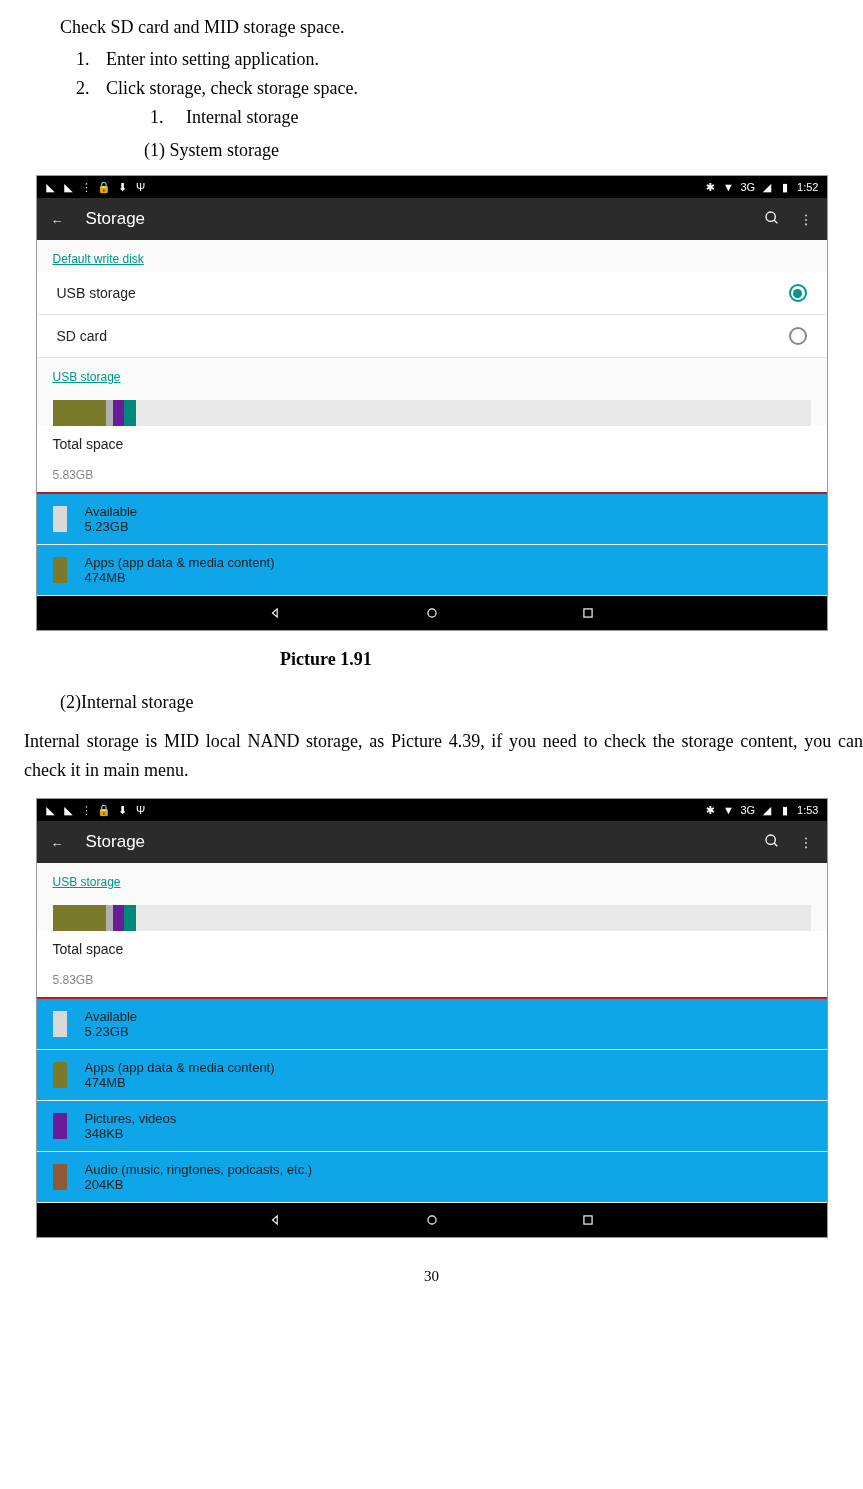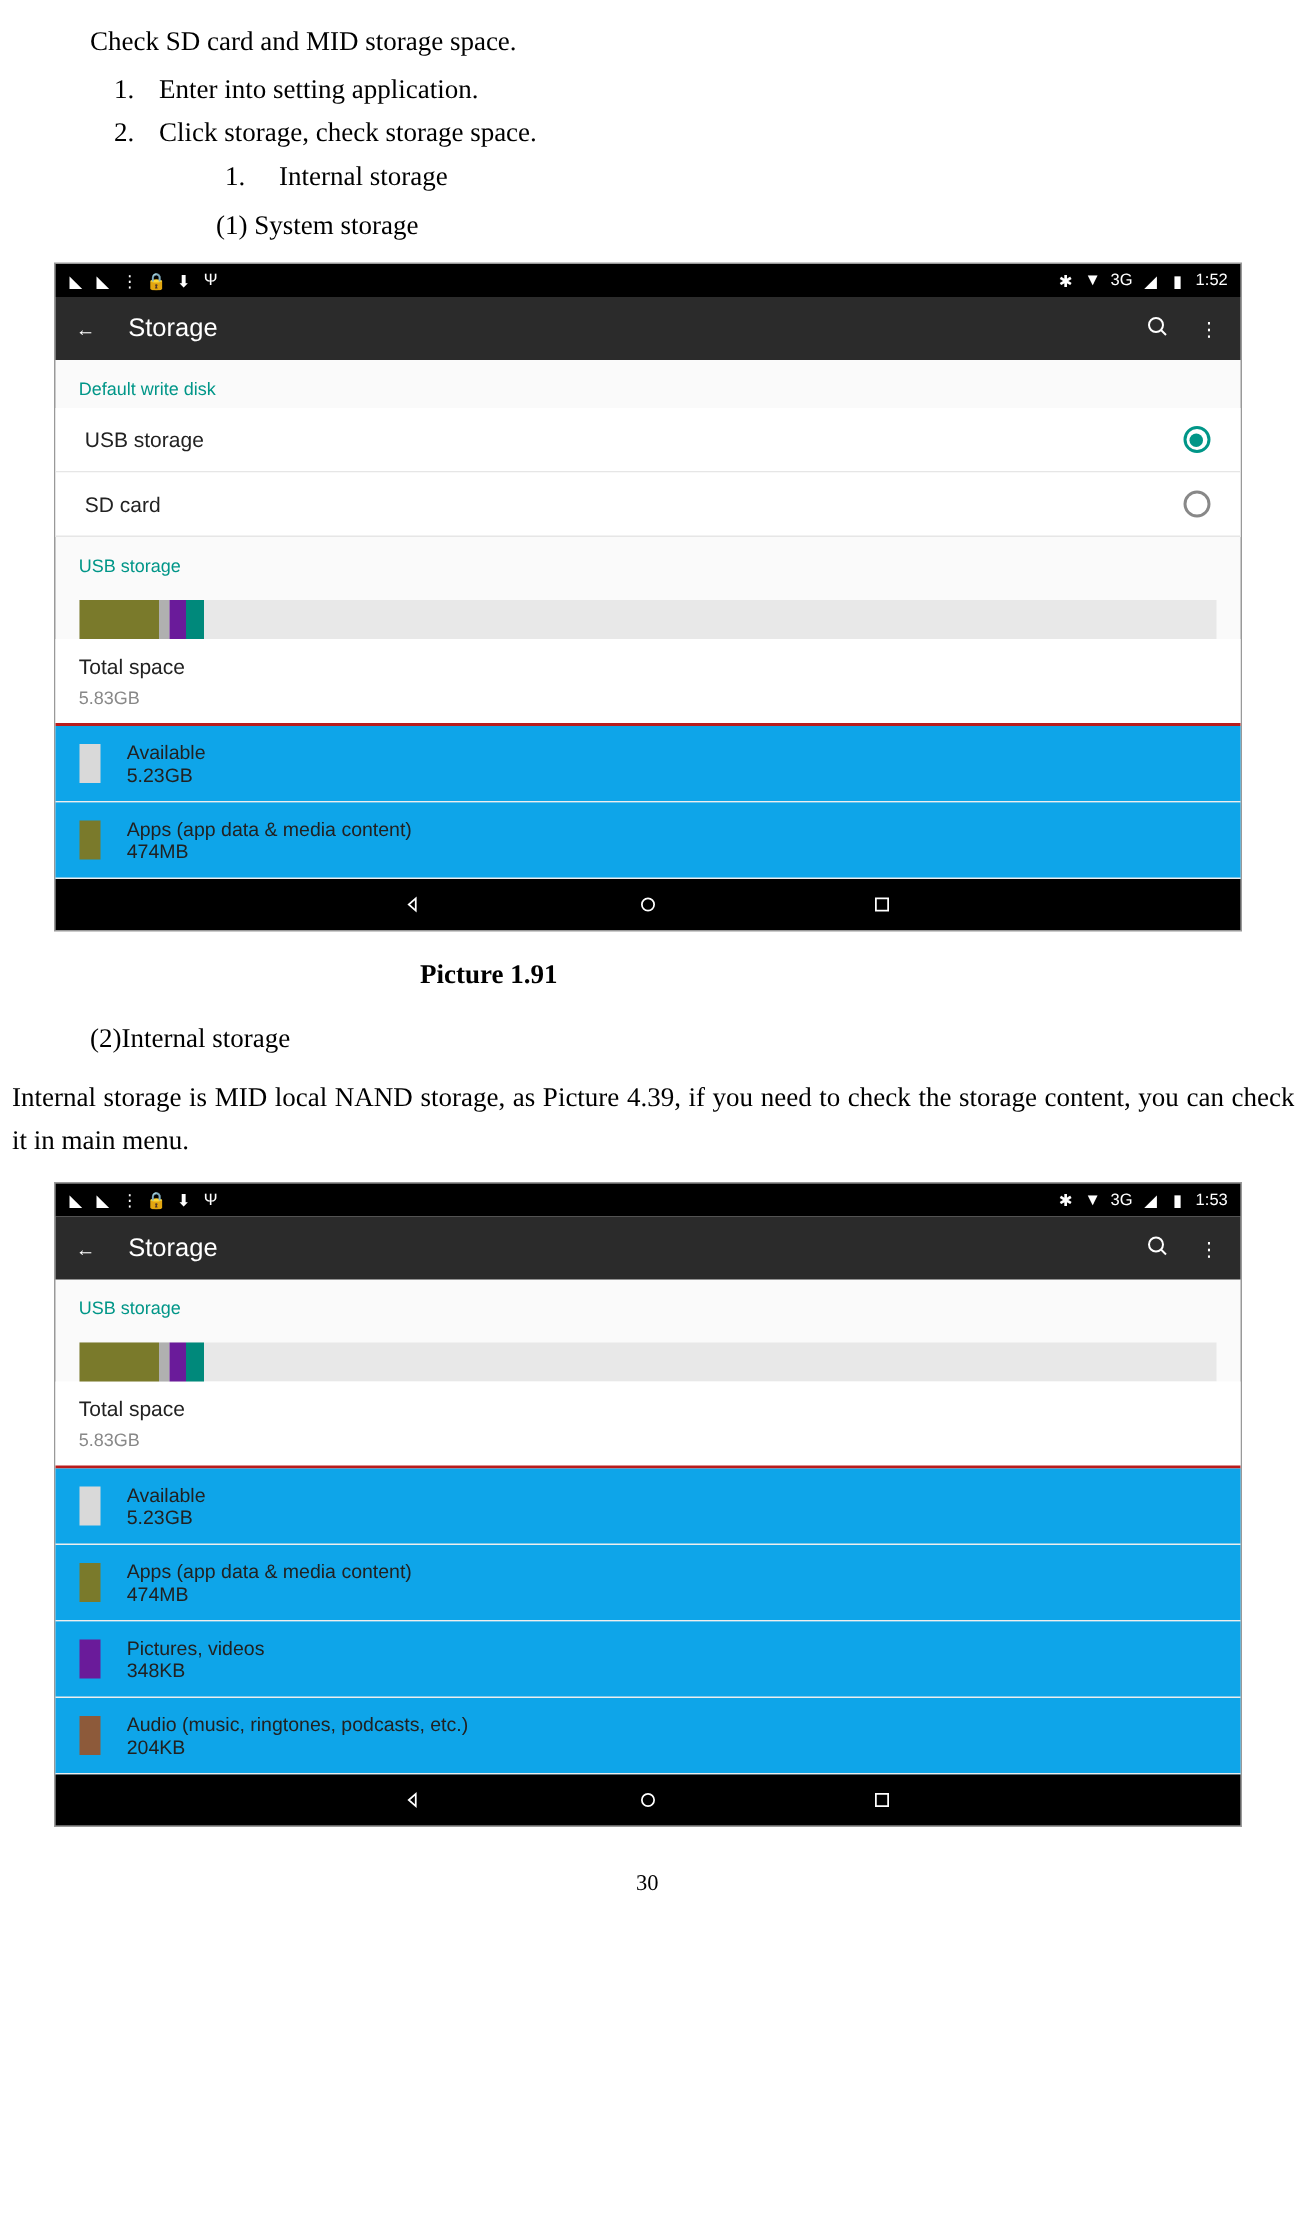--- a/index.html
+++ b/index.html
@@ -49,20 +49,21 @@
       height: 42px;
       display: flex; align-items: center;
       padding: 0 14px;
       gap: 22px;
     }
     .appbar .title { font-size: 17px; font-weight: 400; flex: 1; }
     .section-header {
       color: #009688; font-weight: 500;
       font-size: 12px;
       padding: 12px 16px 6px 16px;
+      text-decoration: underline;
     }
     .list-row {
       display: flex; align-items: center;
       padding: 12px 20px;
       border-bottom: 1px solid #e6e6e6;
       background: #fff;
     }
     .list-row .label { flex: 1; font-size: 14px; color: #222; }
     .radio { width: 18px; height: 18px; border-radius: 50%; border: 2px solid #009688; display: inline-flex; align-items: center; justify-content: center; }
     .radio.selected::after { content: ""; width: 9px; height: 9px; background: #009688; border-radius: 50%; }
@@ -77,21 +78,21 @@
     .seg-grey { background: #b0b0b0; }
     .seg-purple { background: #6a1b9a; }
     .seg-teal { background: #00897b; }
     .seg-brown { background: #8d5a3a; }
     .kv-row {
       padding: 10px 16px 10px 16px;
       border-bottom: 2px solid #b91c1c;
       background: #fff;
     }
     .kv-row .k { font-size: 14px; color: #222; }
-    .kv-row .v { font-size: 12px; color: #888; margin-top: 6px; }
+    .kv-row .v { font-size: 12px; color: #888; margin-top: 16px; }
     .kv-icon-row {
       display: flex; gap: 18px; align-items: center;
       padding: 10px 16px;
       border-bottom: 1px solid #eee;
       background: #0ea5e9;
     }
     .kv-icon-row .swatch { width: 14px; height: 26px; }
     .kv-icon-row .col { display:flex; flex-direction:column; }
     .navbar {
       background: #000; height: 34px;
@@ -212,21 +213,21 @@
           <rect x="5" y="5" width="14" height="14"></rect>
         </svg>
     </span>
   </div>
 </div>
 
 <div class="doc-content">
   <div class="caption">Picture 1.91</div>
   <div class="para-flow">(2)Internal storage</div>
 </div>
-<div class="para-full" style="padding-left:8px;">Internal storage is MID local NAND storage, as Picture 4.39, if you need to check the storage content, you can check it in main menu.</div>
+<div class="para-full" style="padding-left:24px;">Internal storage is MID local NAND storage, as Picture 4.39, if you need to check the storage content, you can check it in main menu.</div>
 
 <div class="screenshot">
   <div class="statusbar">
     <div class="left-icons">
       <span class="ico">◣</span>
       <span class="ico">◣</span>
       <span class="ico">⋮</span>
       <span class="ico">🔒</span>
       <span class="ico">⬇</span>
       <span class="ico">Ψ</span>

